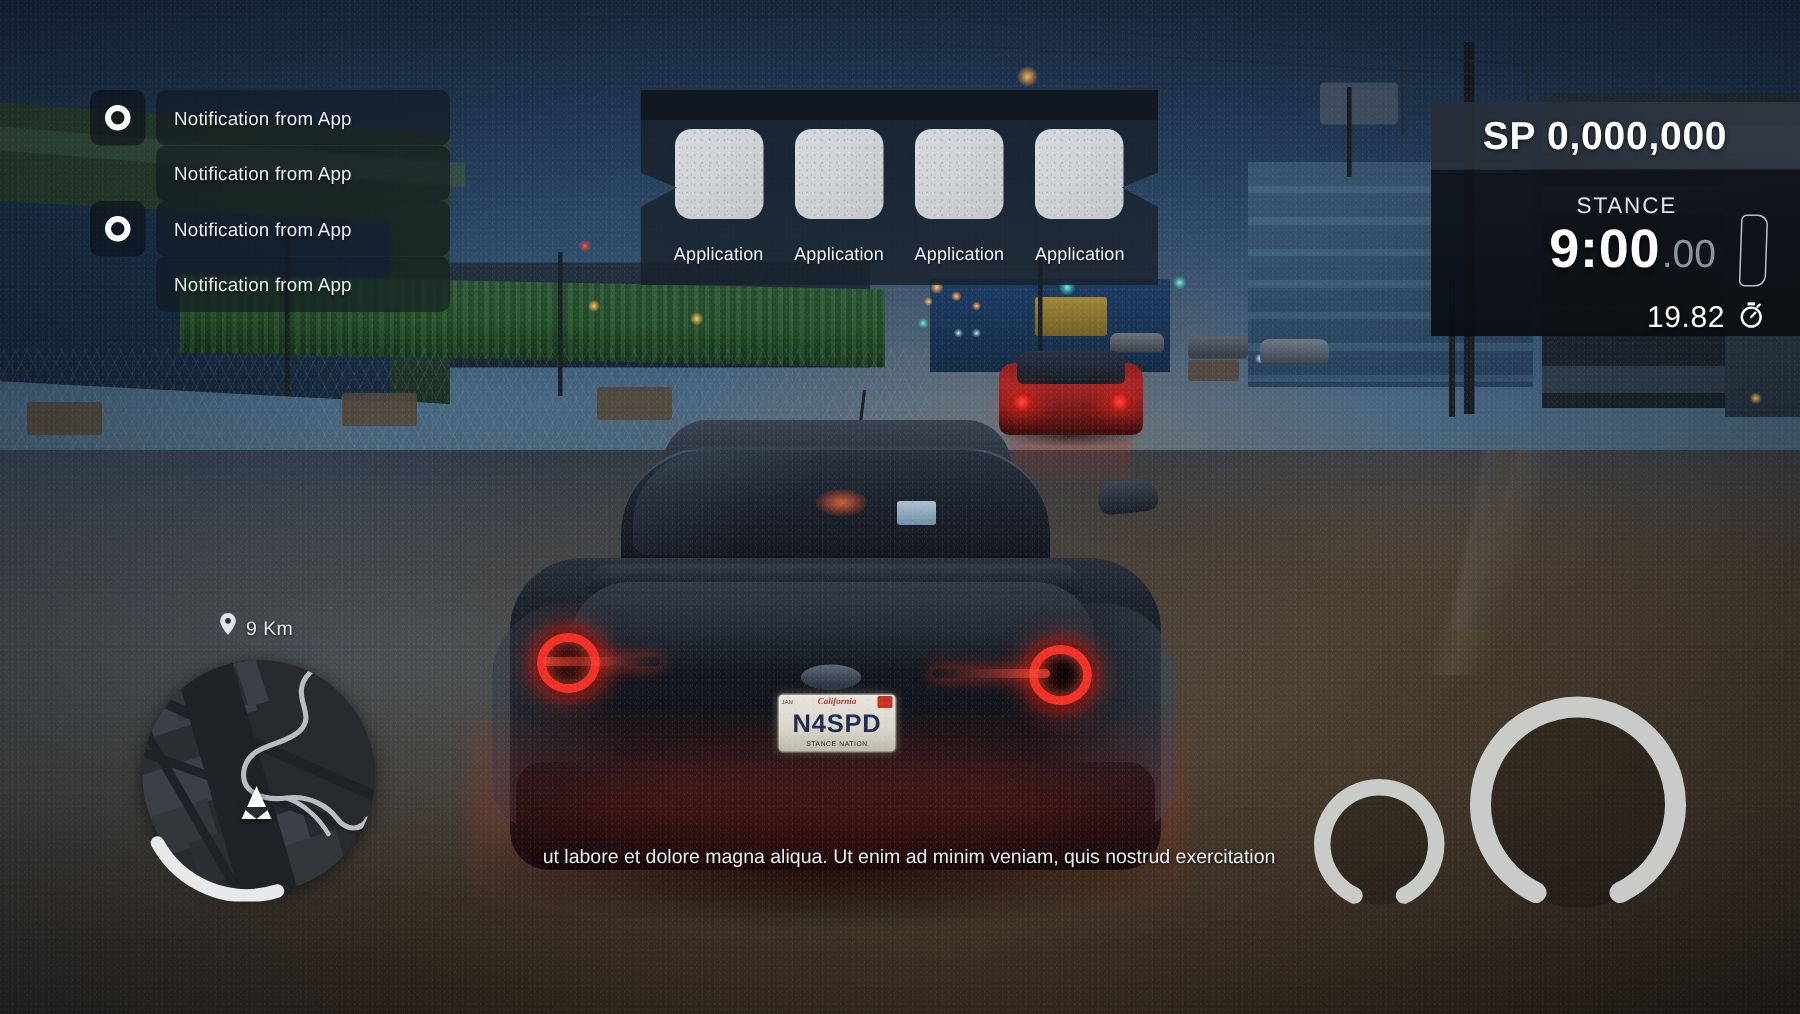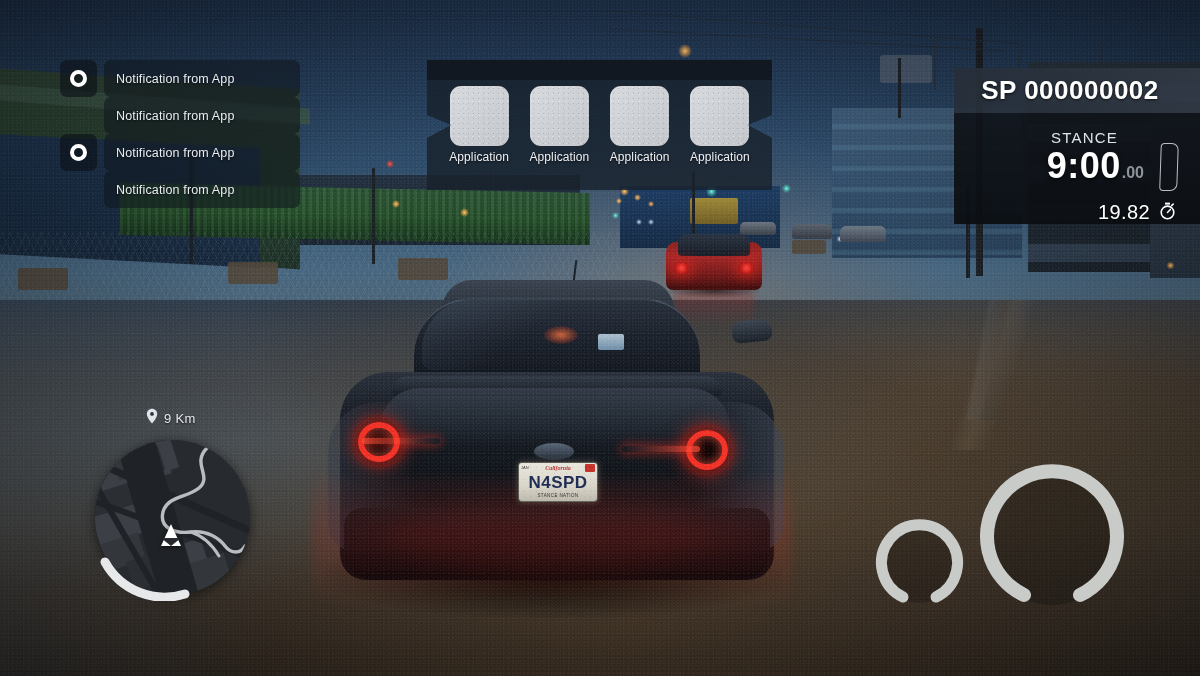--- a/index.html
+++ b/index.html
@@ -395,21 +395,21 @@
     content:""; position:absolute; inset:0;
     background-image:
       radial-gradient(circle at 18% 22%, rgba(255,255,255,0.55) 0.5px, transparent 0.6px),
       radial-gradient(circle at 62% 48%, rgba(120,120,120,0.35) 0.5px, transparent 0.6px),
       radial-gradient(circle at 34% 78%, rgba(255,255,255,0.4) 0.5px, transparent 0.6px),
       radial-gradient(circle at 82% 14%, rgba(120,120,120,0.3) 0.5px, transparent 0.6px);
     background-size:7px 7px, 5px 5px, 9px 9px, 6px 6px;
     opacity:.9;
   }
   .app-label {
-    margin-top:4px; color:#eef1f5; font-size:12px; letter-spacing:0.1px;
+    margin-top:16px; color:#eef1f5; font-size:12px; letter-spacing:0.1px;
     text-shadow:0 1px 2px rgba(0,0,0,0.7); white-space:nowrap;text-align:right;
   }
 
   
   .scorepanel {
     position:absolute; left:954px; top:68px; width:250px; height:156px;
   }
   .score-top {
     position:absolute; left:0; top:0; width:100%; height:45px;
     background:linear-gradient(to right, rgba(38,46,56,0.90), rgba(48,57,69,0.92));
@@ -430,21 +430,21 @@
   }
   .timebig {
     position:absolute; right:60px; top:32px;
     display:flex; align-items:baseline;
   }
   .timebig .main {
     color:#ffffff; font-size:36px; font-weight:bold; letter-spacing:0.5px;
     text-shadow:0 2px 4px rgba(0,0,0,0.8);
   }
   .timebig .frac {
-    color:#8d949c; font-size:16px; font-weight:bold; margin-left:1px;
+    color:#8d949c; font-size:26px; font-weight:normal; margin-left:1px;
   }
   .capsule {
     position:absolute; right:26px; top:30px; width:18px; height:48px;
     border:1.6px solid #b9c0c8;
     border-radius:4px 7px 7px 4px;
     transform:skewX(-2deg);
   }
   .lap-line {
     position:absolute; right:28px; top:88px;
     display:flex; align-items:center; gap:9px;
@@ -686,21 +686,21 @@
 
       <div class="app-item">
         <div class="app-tile"></div>
         <div class="app-label">Application</div>
       </div>
     </div>
   </div>
 
   <div class="scorepanel">
     <div class="score-top">
-      <span class="score-sp">SP 000000002</span>
+      <span class="score-sp">SP 0,000,000</span>
     </div>
     <div class="score-bot">
       <div class="target-line">STANCE</div>
       <div class="timebig">
         <span class="main">9:00</span>
         <span class="frac">.00</span>
       </div>
       <div class="capsule"></div>
       <div class="lap-line">
         <span class="lap-num">19.82</span>
@@ -751,20 +751,21 @@
         <path d="M96 92 C 108 96, 118 106, 124 116" stroke="#b9bdc2" stroke-width="3" fill="none" stroke-linecap="round"></path>
       </svg>
       <div class="mm-arrow"></div>
     </div>
     <svg class="mm-progress" width="167" height="167" viewBox="0 0 167 167">
       <path d="M 16 128 A 68 68 0 0 0 96 160" stroke="#e6e8ea" stroke-width="9" fill="none" stroke-linecap="round"></path>
     </svg>
   </div>
 
   <div class="subtitle">
+    <div>ut labore et dolore magna aliqua. Ut enim ad minim veniam, quis nostrud exercitation</div>
   </div>
 
   <div class="gauges">
     <svg class="gauge" style="left:0px; top:58px;" width="95" height="100" viewBox="0 0 95 100">
       <circle cx="47.5" cy="50" r="40" fill="rgba(0,0,0,0.20)"></circle>
       <path d="M 31 84 A 38 38 0 1 1 64 84" stroke="#c9cbc9" stroke-width="11" fill="none" stroke-linecap="round"></path>
     </svg>
     <svg class="gauge" style="left:100px; top:0px;" width="160" height="165" viewBox="0 0 160 165">
       <circle cx="80" cy="82" r="68" fill="rgba(0,0,0,0.22)"></circle>
       <path d="M 52 140 A 65 65 0 1 1 108 140" stroke="#c9cbc9" stroke-width="14" fill="none" stroke-linecap="round"></path>

